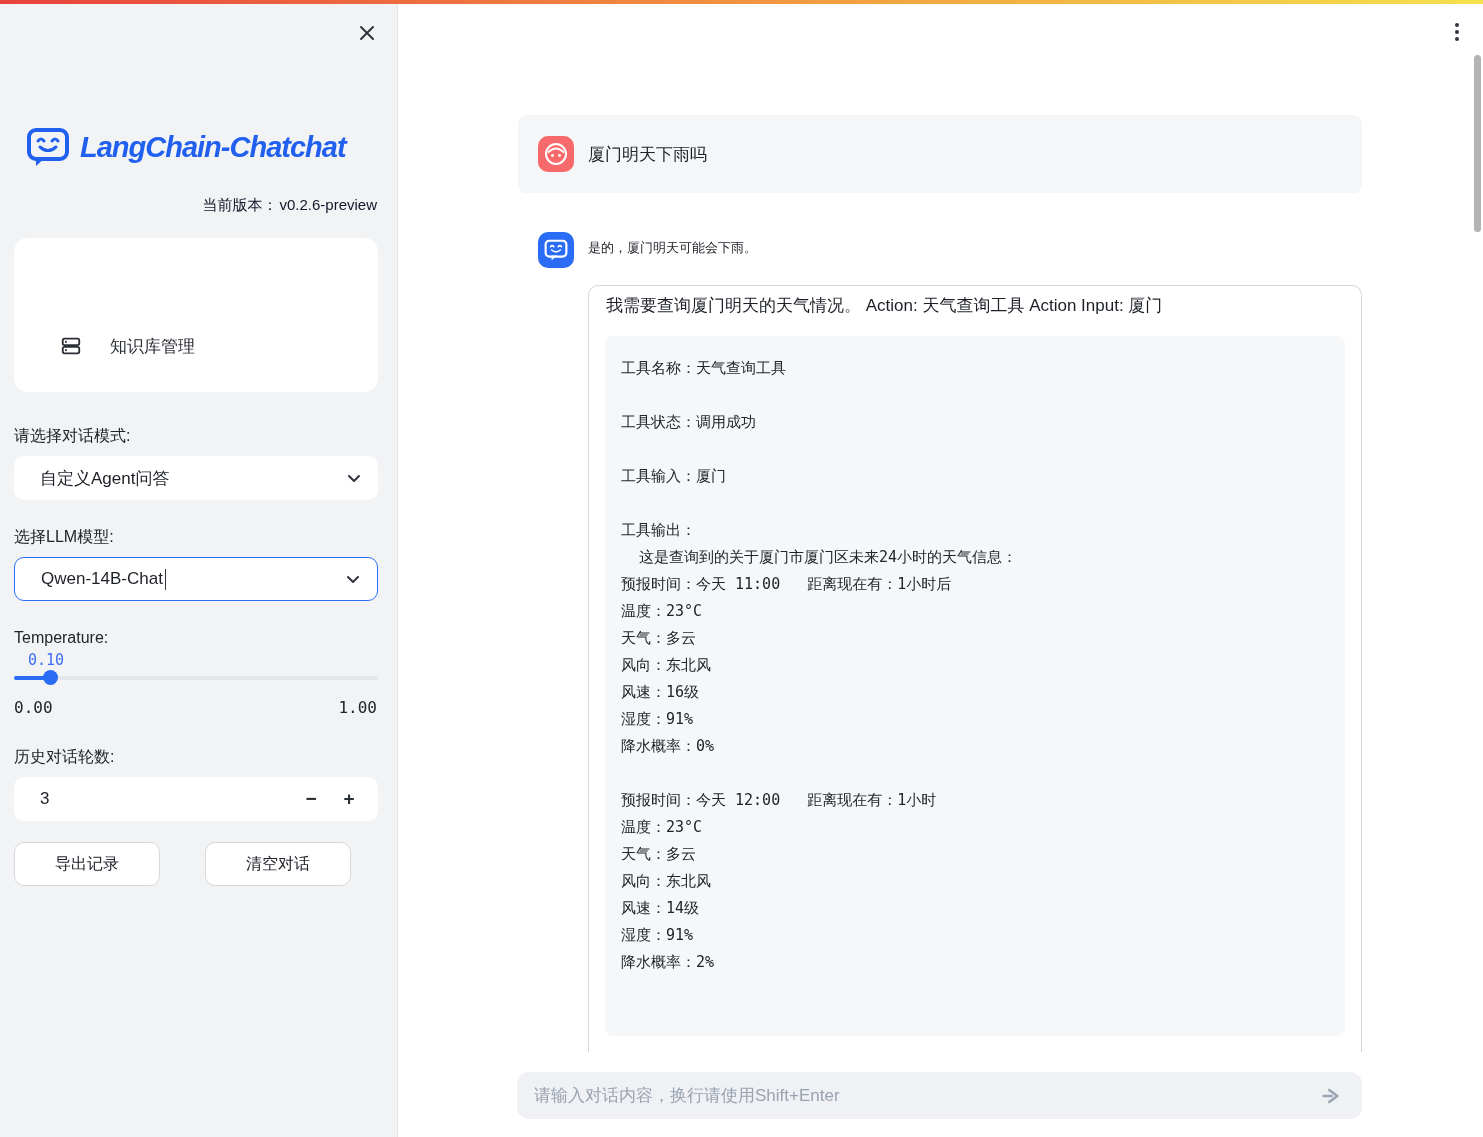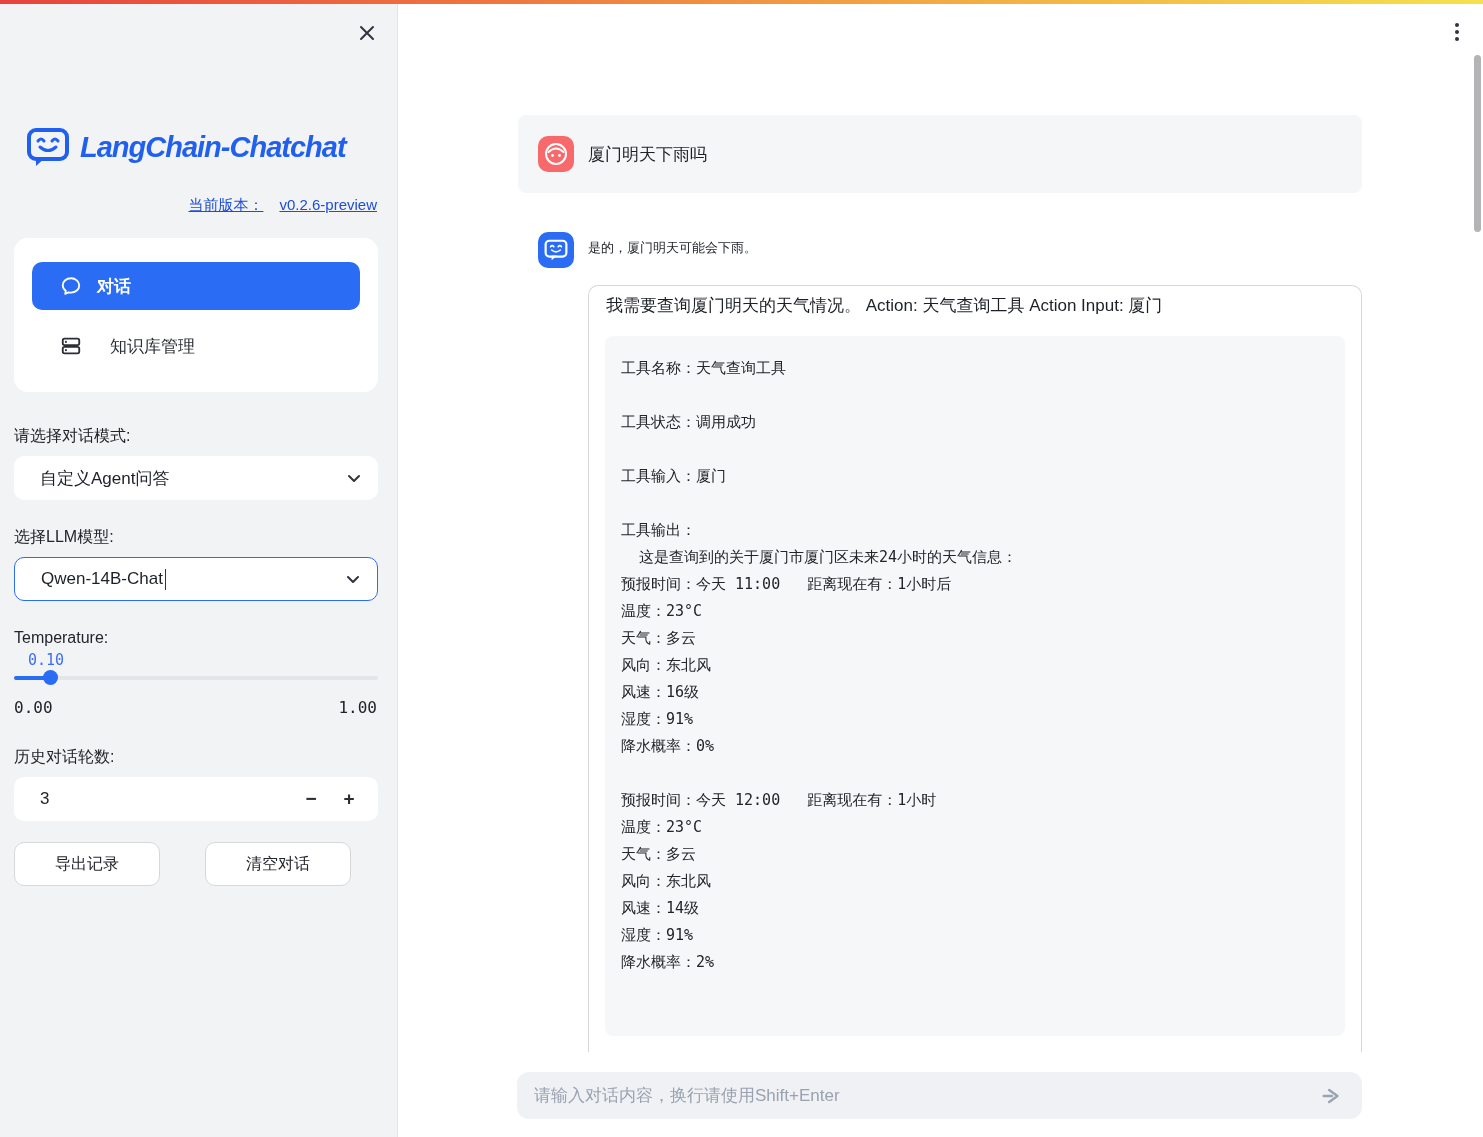--- a/index.html
+++ b/index.html
@@ -13,21 +13,21 @@
   .decoration { position:absolute; top:0; left:0; width:1483px; height:4px; z-index:60;
     background:linear-gradient(90deg,#e8423d 0%,#ee713f 30%,#f2a842 62%,#f5e14d 100%); }
 
   
   .sidebar { position:absolute; top:0; left:0; width:398px; height:1137px;
     background:#f2f3f5; border-right:1px solid rgba(0,0,0,0.06); z-index:10; }
   .close-x { position:absolute; top:20px; left:354px; width:26px; height:26px; cursor:pointer;
     display:flex; align-items:center; justify-content:center; }
   .logo-row { position:absolute; top:126px; left:26px; display:flex; align-items:center; gap:10px; }
   .logo-text { font-size:29px; font-weight:bold; font-style:italic; color:#2160ef; letter-spacing:-1px; white-space:nowrap; }
-  .version { position:absolute; top:196px; right:20px; font-size:15px; color:#1d4ed8; display:flex; gap:16px;text-decoration:underline; }
+  .version { position:absolute; top:196px; right:20px; font-size:15px; color:#0f172a; display:flex; gap:2px; }
 
   .nav-card { position:absolute; top:238px; left:14px; width:364px; height:154px;
     background:#fff; border-radius:14px; }
   .nav-active { position:absolute; top:24px; left:18px; width:328px; height:48px;
     background:#2a6cf4; border-radius:10px; color:#fff; font-weight:bold; font-size:17px;
     display:flex; align-items:center; gap:15px; padding-left:28px; cursor:pointer; }
   .nav-item { position:absolute; top:86px; left:18px; width:328px; height:44px;
     color:#2a2e35; font-size:17px; display:flex; align-items:center; gap:28px; padding-left:28px; cursor:pointer; }
 
   .field-label { position:absolute; left:14px; font-size:16px; color:#22252b; }
@@ -120,26 +120,20 @@
     </svg>
     <span class="logo-text">LangChain-Chatchat</span>
   </div>
 
   <div class="version">
     <span>当前版本：</span>
     <span>v0.2.6-preview</span>
   </div>
 
   <div class="nav-card">
-    <div class="nav-active">
-      <svg width="22" height="22" viewBox="0 0 24 24">
-        <path d="M12 3.5c-5 0-9 3.4-9 7.7 0 2.4 1.3 4.5 3.3 5.9l-.6 3.4 3.6-1.6c.9.2 1.8.3 2.7.3 5 0 9-3.4 9-7.7s-4-8-9-8z" fill="none" stroke="#ffffff" stroke-width="2" stroke-linejoin="round"></path>
-      </svg>
-      <span>对话</span>
-    </div>
     <div class="nav-item">
       <svg width="22" height="22" viewBox="0 0 24 24">
         <rect x="3" y="4" width="18" height="7" rx="2" fill="none" stroke="#2a2e35" stroke-width="2"></rect>
         <rect x="3" y="13" width="18" height="7" rx="2" fill="none" stroke="#2a2e35" stroke-width="2"></rect>
         <circle cx="6.5" cy="7.5" r="1.1" fill="#2a2e35"></circle>
         <circle cx="6.5" cy="16.5" r="1.1" fill="#2a2e35"></circle>
       </svg>
       <span>知识库管理</span>
     </div>
   </div>

